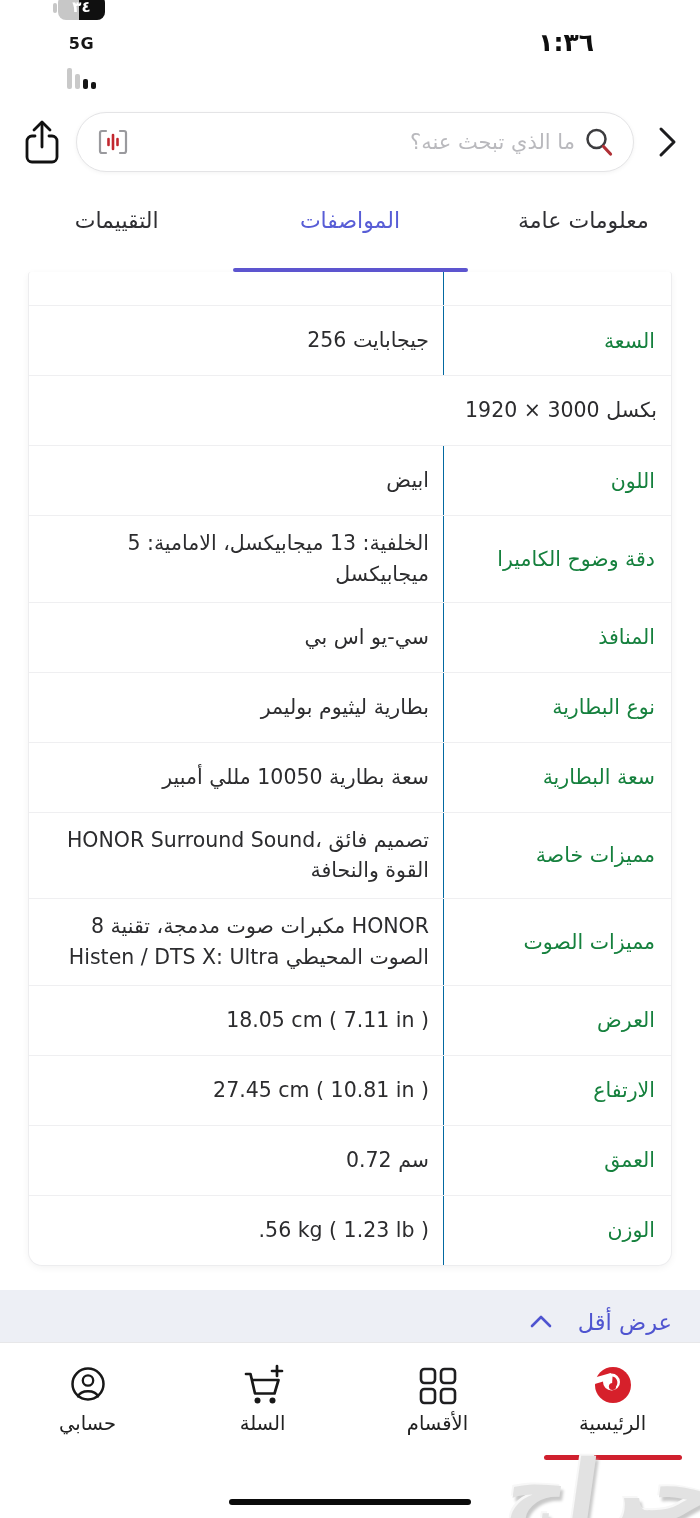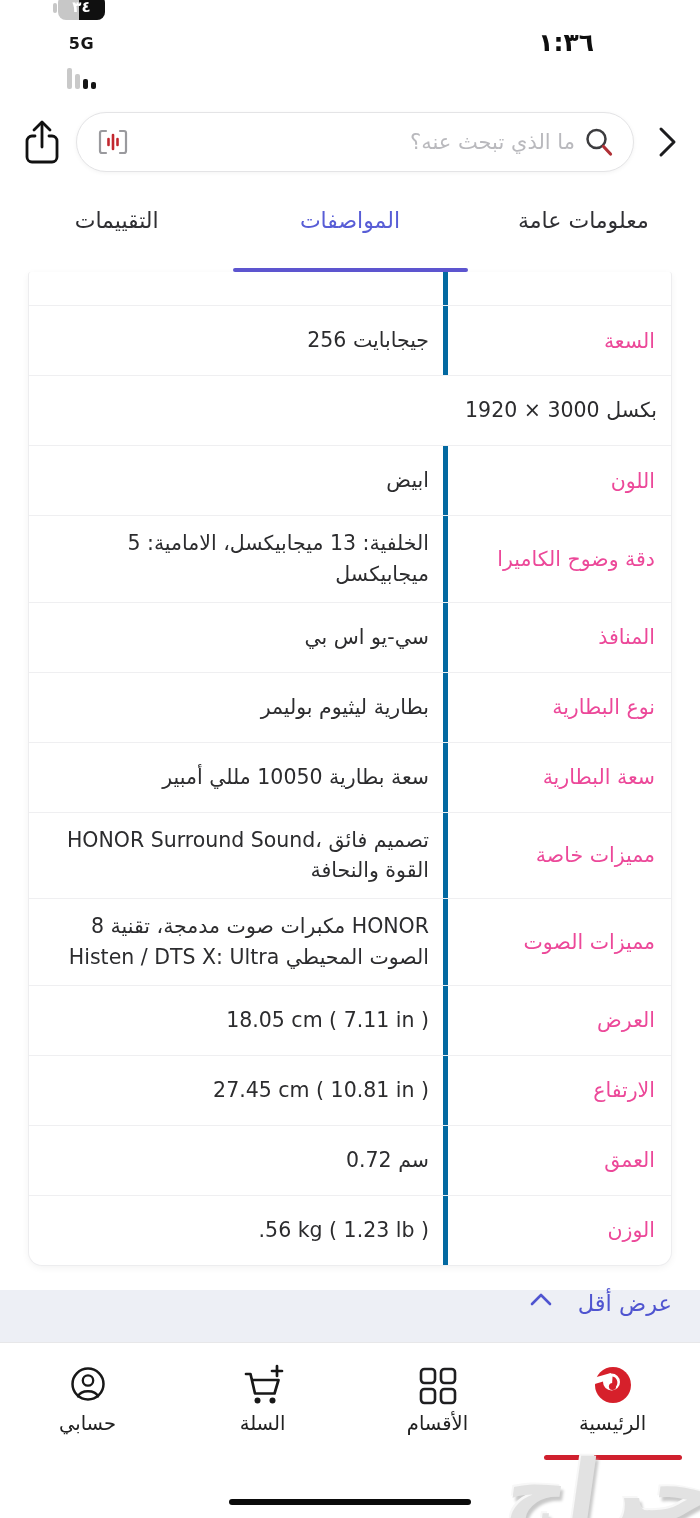--- a/index.html
+++ b/index.html
@@ -50,30 +50,30 @@
   .tab.active { color:var(--accent-blue); }
   .tab-underline { position:absolute; left:233px; width:235px; height:4px; bottom:0;
                    background:#5d55cf; border-radius:2px; }
 
   
   .card { margin:0 28px; border:1px solid #ededef; border-top:none;
           border-radius:3px 3px 14px 14px; overflow:hidden; background:#fff;
           box-shadow:0 2px 7px rgba(0,0,0,.05); }
   .spec-row { display:flex; min-height:70px; border-top:1px solid #efeff1; }
   .spec-row:first-child { border-top:none; height:33px; min-height:33px; }
-  .cell-label { width:228px; flex:none; border-left:5px solid #0369a1;
+  .cell-label { width:228px; flex:none; border-left:1px solid #0369a1;
                 display:flex; align-items:center; padding:10px 16px;
-                font-size:20.5px; color:#ec4899; }
+                font-size:20.5px; color:#15803d; }
   .cell-value { flex:1; display:flex; align-items:center; justify-content:flex-start;
                 padding:12px 14px 12px 26px; }
   .spec-value { font-size:20.5px; color:#2c2c2e; line-height:1.5; text-align:right; width:100%; }
 
   
   .show-less { margin-top:24px; height:64px; background:var(--strip-bg);
-               display:flex; padding:0 28px; gap:24px; cursor:pointer; }
+               display:flex; align-items:center; padding:0 28px; gap:24px; cursor:pointer; }
   .show-less span { color:#4f54d0; font-size:22.5px; }
 
   
   .bottom-nav { position:absolute; left:0; right:0; bottom:0; height:176px;
                 border-top:1px solid #e7e7e9; background:#fff; display:flex; }
   .nav-item { flex:1; display:flex; flex-direction:column; align-items:center;
               padding-top:21px; gap:4px; position:relative; cursor:pointer; }
   .nav-label { font-size:19.5px; color:#222; }
   .nav-active-bar { position:absolute; top:112px; width:138px; height:5px;
                     background:#d0202e; border-radius:2.5px; }

